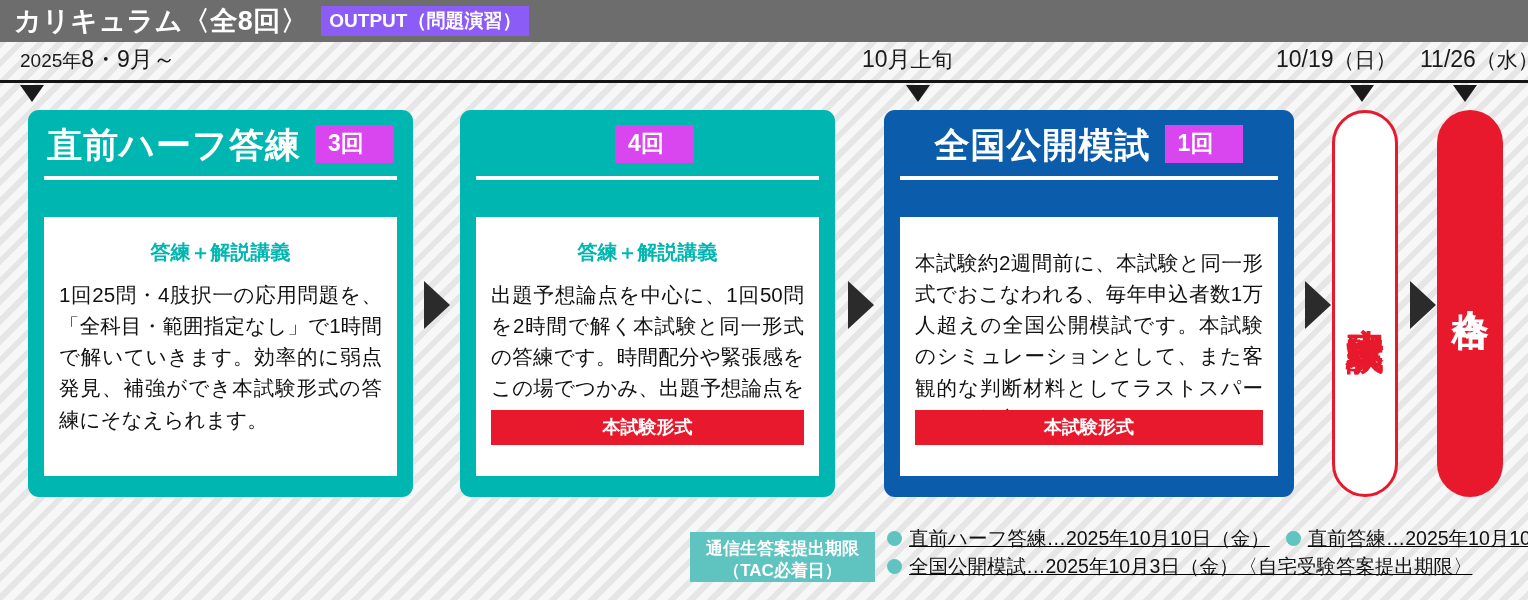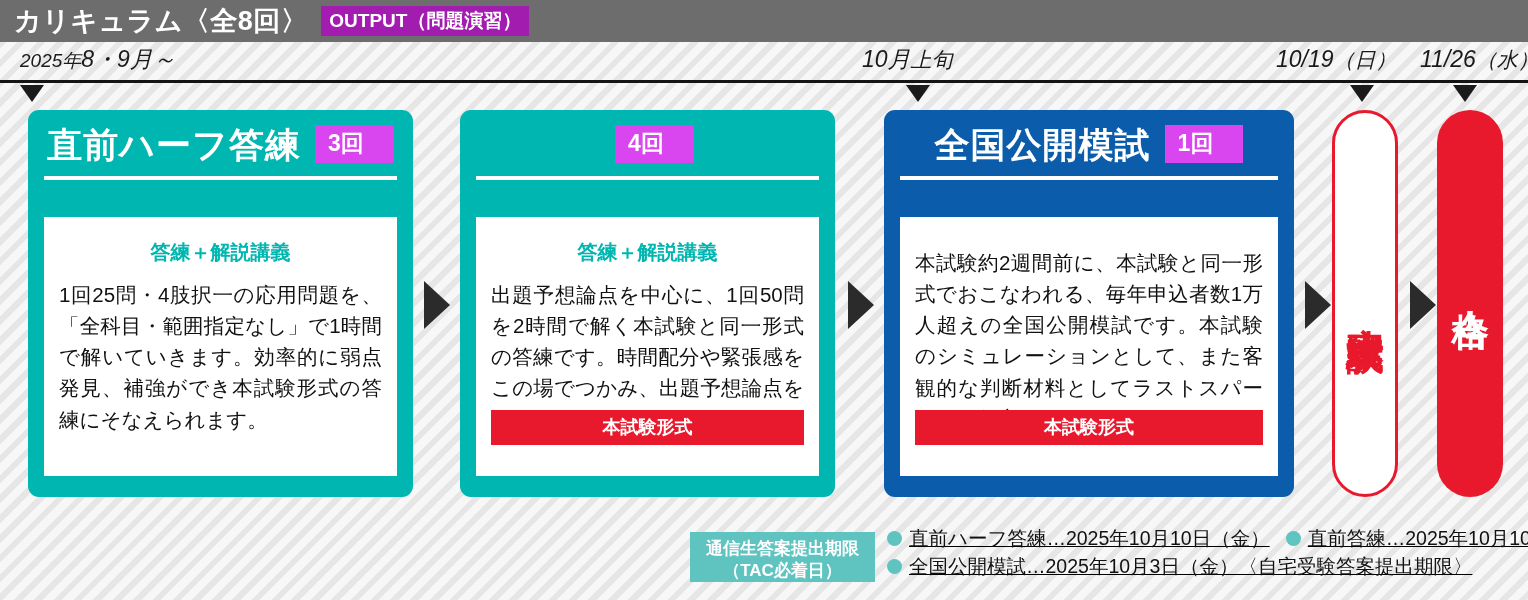--- a/index.html
+++ b/index.html
@@ -21,32 +21,32 @@
   #topbar{
     position:absolute;left:0;top:0;width:1528px;height:42px;
     background:#6d6d6d;display:flex;align-items:center;
   }
   #topbar .title{
     color:#ffffff;font-size:27px;font-weight:bold;
     letter-spacing:.5px;margin-left:14px;line-height:1;
     white-space:nowrap;
   }
   #topbar .output-badge{
-    margin-left:13px;background:#a21caf;color:#fff;
+    margin-left:13px;background:#8b5cf6;color:#fff;
     font-size:19px;font-weight:bold;line-height:1;
     padding:5px 8px 6px 8px;white-space:nowrap;
   }
 
   
   #ruler{
     position:absolute;left:0;top:42px;width:1528px;height:38px;
   }
   #ruler .tick{
     position:absolute;top:3px;color:#1a1a1a;
-    font-size:23px;white-space:nowrap;line-height:1.25;font-style:italic;
+    font-size:23px;white-space:nowrap;line-height:1.25;
   }
   #ruler .tick .sm{font-size:21px;}
   #rulerline{
     position:absolute;left:0;top:80px;width:1528px;height:3px;background:#141414;
   }
   .downtri{
     position:absolute;width:0;height:0;
     border-left:12px solid transparent;border-right:12px solid transparent;
     border-top:17px solid #1a1a1a;
   }

